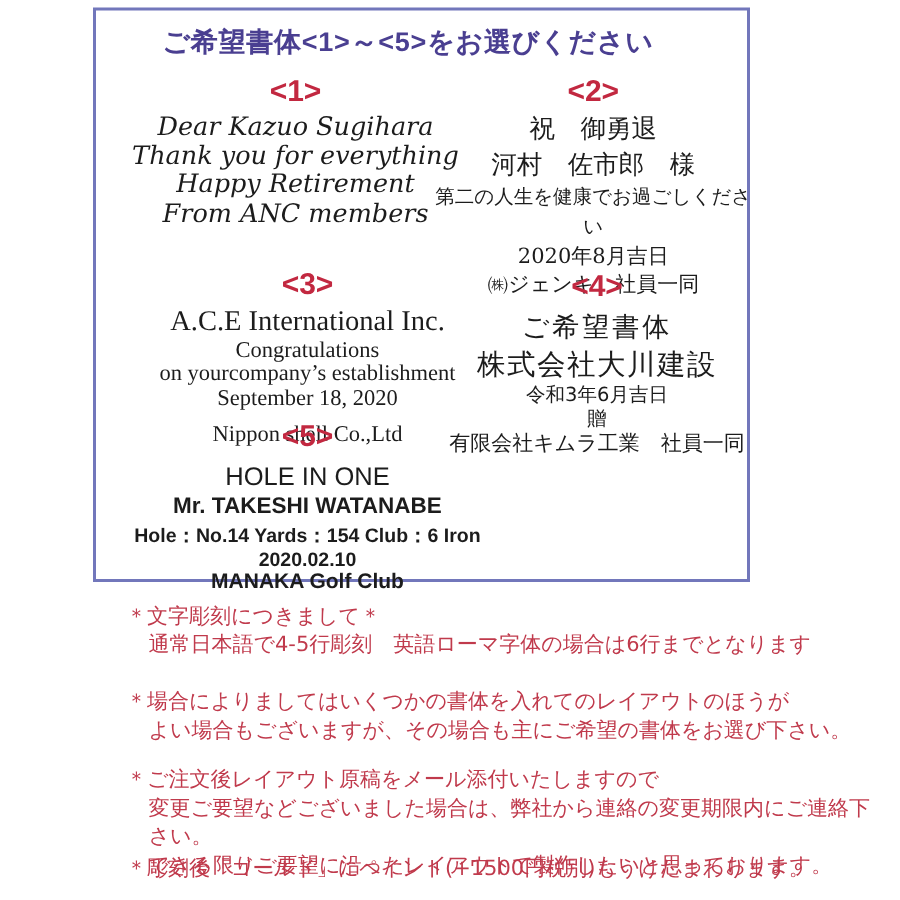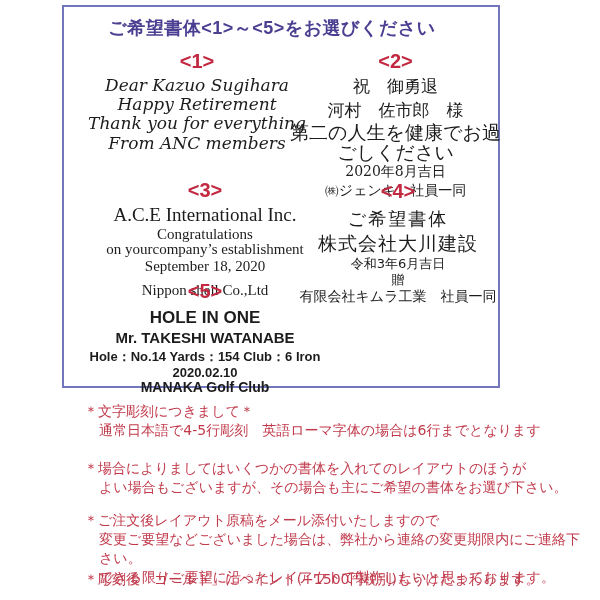--- a/index.html
+++ b/index.html
@@ -48,42 +48,42 @@
 
   
   .sec1 .l { font-family: "DejaVu Serif", serif; font-style: italic; font-size: 17px; line-height: 19px; }
   .sec1 .l0 { margin-top: 3px; line-height: 20px; }
   .sec1 .l3 { font-size: 13px; line-height: 16px; font-weight: bold; }
   .sec1 .l4 { line-height: 20px; }
 
   
   .sec2 .l { font-family: "DejaVu Serif", serif; font-size: 17px; line-height: 24px; }
   .sec2 .l0 { margin-top: 2px; }
-  .sec2 .l2 { font-size: 19px; line-height: 20px; }
+  .sec2 .l2 { font-size: 13px; line-height: 20px; }
   .sec2 .l3 { font-size: 14px; line-height: 19px; font-weight: normal; }
   .sec2 .l4 { font-size: 14px; line-height: 19px; }
 
   
   .sec3 .l { font-family: "Liberation Serif", serif; font-size: 15px; line-height: 15px; }
   .sec3 .l0 { font-size: 19px; line-height: 24px; margin-top: 2px; }
   .sec3 .l1 { line-height: 15px; }
   .sec3 .l3 { line-height: 18px; }
   .sec3 .l4 { margin-top: 8px; }
 
   
   .sec4 .l { font-family: "DejaVu Sans", sans-serif; font-size: 14px; }
   .sec4 .l0 { font-size: 18px; line-height: 25px; margin-top: 4px; letter-spacing: 2px; }
   .sec4 .l1 { font-size: 19px; line-height: 24px; letter-spacing: 1px; }
   .sec4 .l2 { font-size: 13px; line-height: 17px; }
   .sec4 .l3 { font-size: 13px; line-height: 16px; }
   .sec4 .l4 { font-size: 14px; line-height: 17px; }
 
   
   .sec5 .l { font-family: "Liberation Sans", sans-serif; font-size: 13px; }
-  .sec5 .l0 { font-size: 17px; font-weight: bold; line-height: 20px; margin-top: 6px; }
+  .sec5 .l0 { font-size: 17px; font-weight: normal; line-height: 20px; margin-top: 6px; }
   .sec5 .l1 { font-size: 15px; line-height: 20px; font-weight: bold; }
   .sec5 .l2 { font-size: 13px; line-height: 18px; font-weight: bold; }
   .sec5 .l3 { font-size: 13px; line-height: 14px; font-weight: bold; }
   .sec5 .l4 { font-size: 14px; line-height: 15px; font-weight: bold; }
 
   
   .note {
     position: absolute;
     left: 84px;
     width: 500px;
@@ -100,22 +100,22 @@
 </style>
 </head>
 <body>
 
 <div class="panel"></div>
 <div class="panel-title">ご希望書体&lt;1&gt;～&lt;5&gt;をお選びください</div>
 
 <div class="sec sec1">
   <div class="sec-num">&lt;1&gt;</div>
   <div class="l l0">Dear Kazuo Sugihara</div>
+  <div class="l l2">Thank you for everything</div>
   <div class="l l1">Happy Retirement</div>
-  <div class="l l2">Thank you for everything</div>
   <div class="l l4">From ANC members</div>
 </div>
 
 <div class="sec sec2">
   <div class="sec-num">&lt;2&gt;</div>
   <div class="l l0">祝　御勇退</div>
   <div class="l l1">河村　佐市郎　様</div>
   <div class="l l2">第二の人生を健康でお過ごしください</div>
   <div class="l l3">2020年8月吉日</div>
   <div class="l l4">㈱ジェンキ　社員一同</div>

